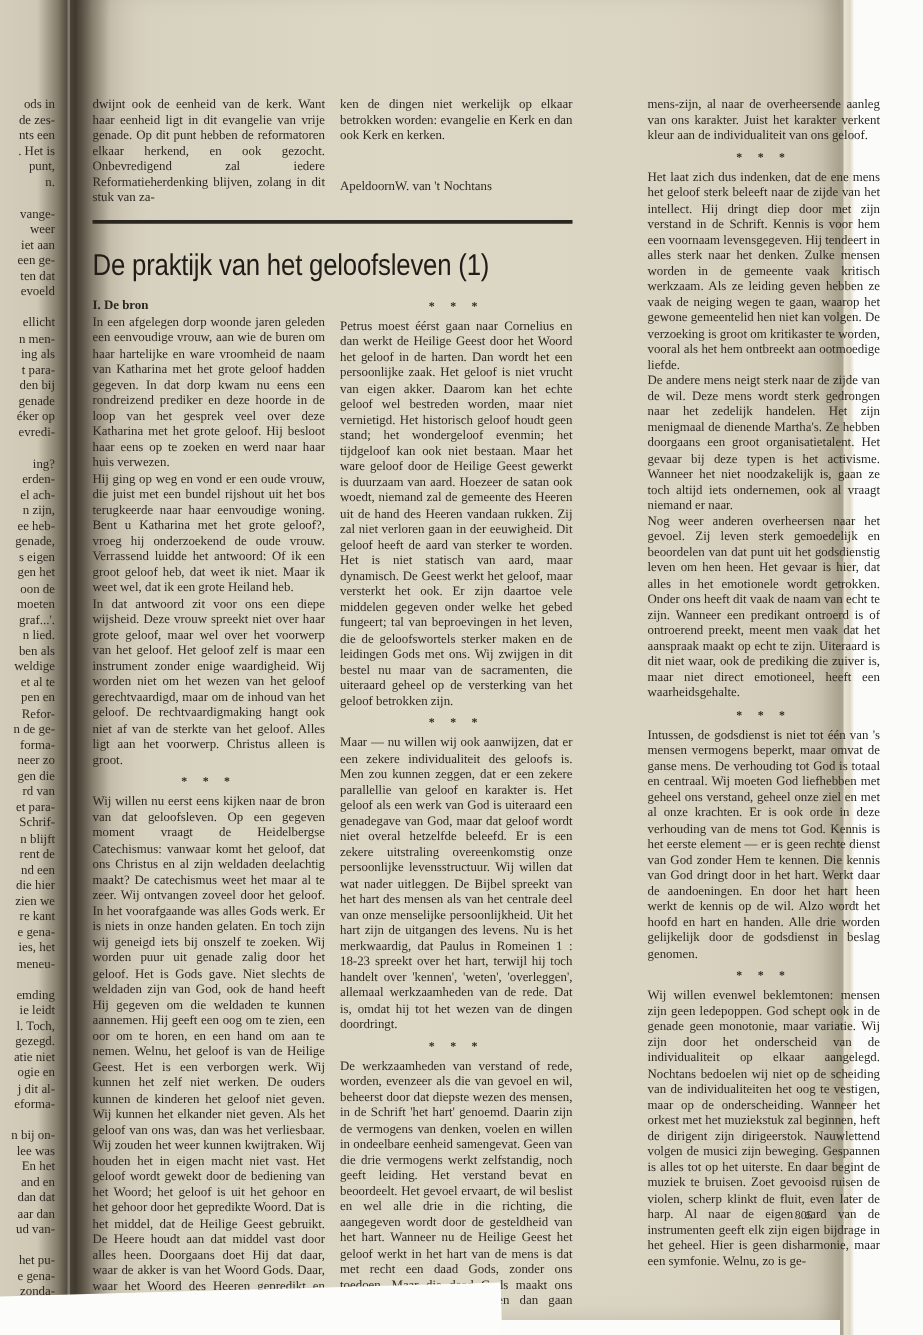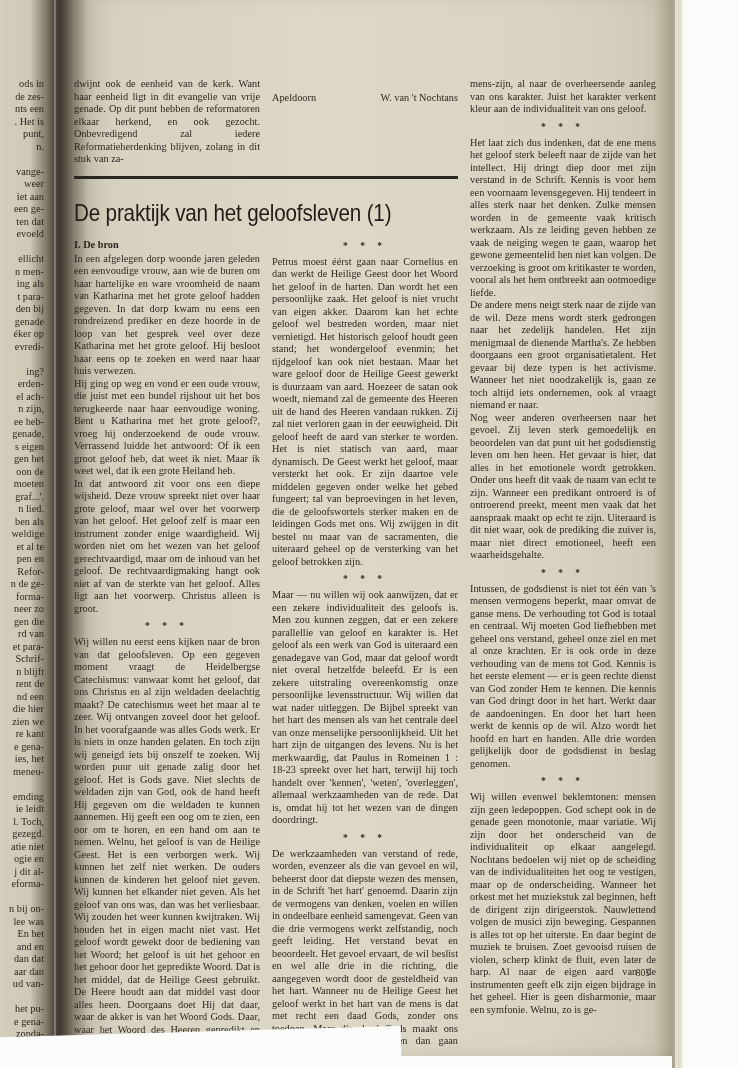--- a/index.html
+++ b/index.html
@@ -35,27 +35,27 @@
   .page-edge2{position:absolute;left:675px;top:0;width:8px;height:1068px;background:linear-gradient(90deg,#e7e2d2 0%,#ddd8c6 60%,#f5f4ee 100%);z-index:1;}
   
   .bottom-wedge{
     position:absolute;left:-28px;top:1032px;width:430px;height:100px;background:#fcfcfa;
     transform:rotate(-1.6deg);z-index:4;
   }
   .inner{position:absolute;left:18px;top:84px;width:582px;}
   .cols{display:flex;gap:12px;align-items:flex-start;}
   .group{width:384px;flex:0 0 384px;}
   .col{width:186px;flex:0 0 186px;}
-  .col3{width:186px;flex:0 0 186px;}
+  .col3{width:186px;flex:0 0 186px;margin-left:48px;}
   .prev-row{display:flex;gap:12px;}
   p.body, .edge-line, .sig span{color:#2d2923;}
   p.body{
     margin:0;font-size:10.3px;line-height:12.5px;text-align:justify;color:#2d2923;
   }
-  .sig{display:flex;justify-content:space-between;margin-top:14px;font-size:10.3px;color:#2d2923;}
+  .sig{display:flex;margin-top:28px;font-size:10.3px;color:#2d2923;}
   .rule{height:3px;background:#2a2620;margin-top:10px;}
   .title{
     font-family:"Liberation Sans", sans-serif;font-weight:400;color:#201c17;
     font-size:24px;letter-spacing:-0.2px;white-space:nowrap;
     transform:scaleX(.86);transform-origin:left center;
     margin:20px 0 12px 0;
   }
   .twocols{display:flex;gap:12px;align-items:flex-start;}
   .sec-head{font-size:10.3px;font-weight:bold;color:#2a2620;margin:0 0 3px 0;}
   .sep{
@@ -155,20 +155,21 @@
 <div class="page">
   <div class="inner">
     <div class="cols">
       <div class="group">
 
         <div class="prev-row">
           <div class="col">
             <p class="body">dwijnt ook de eenheid van de kerk. Want haar eenheid ligt in dit evangelie van vrije genade. Op dit punt hebben de reformatoren elkaar herkend, en ook gezocht. Onbevredigend zal iedere Reformatieherdenking blijven, zolang in dit stuk van za-</p>
           </div>
           <div class="col">
+            <p class="body">ken de dingen niet werkelijk op elkaar betrokken worden: evangelie en Kerk en dan ook Kerk en kerken.</p>
             <div class="sig">
               <span>Apeldoorn</span>
               <span>W. van 't Nochtans</span>
             </div>
           </div>
         </div>
 
         <div class="rule"></div>
 
         <h1 class="title">De praktijk van het geloofsleven (1)</h1>

